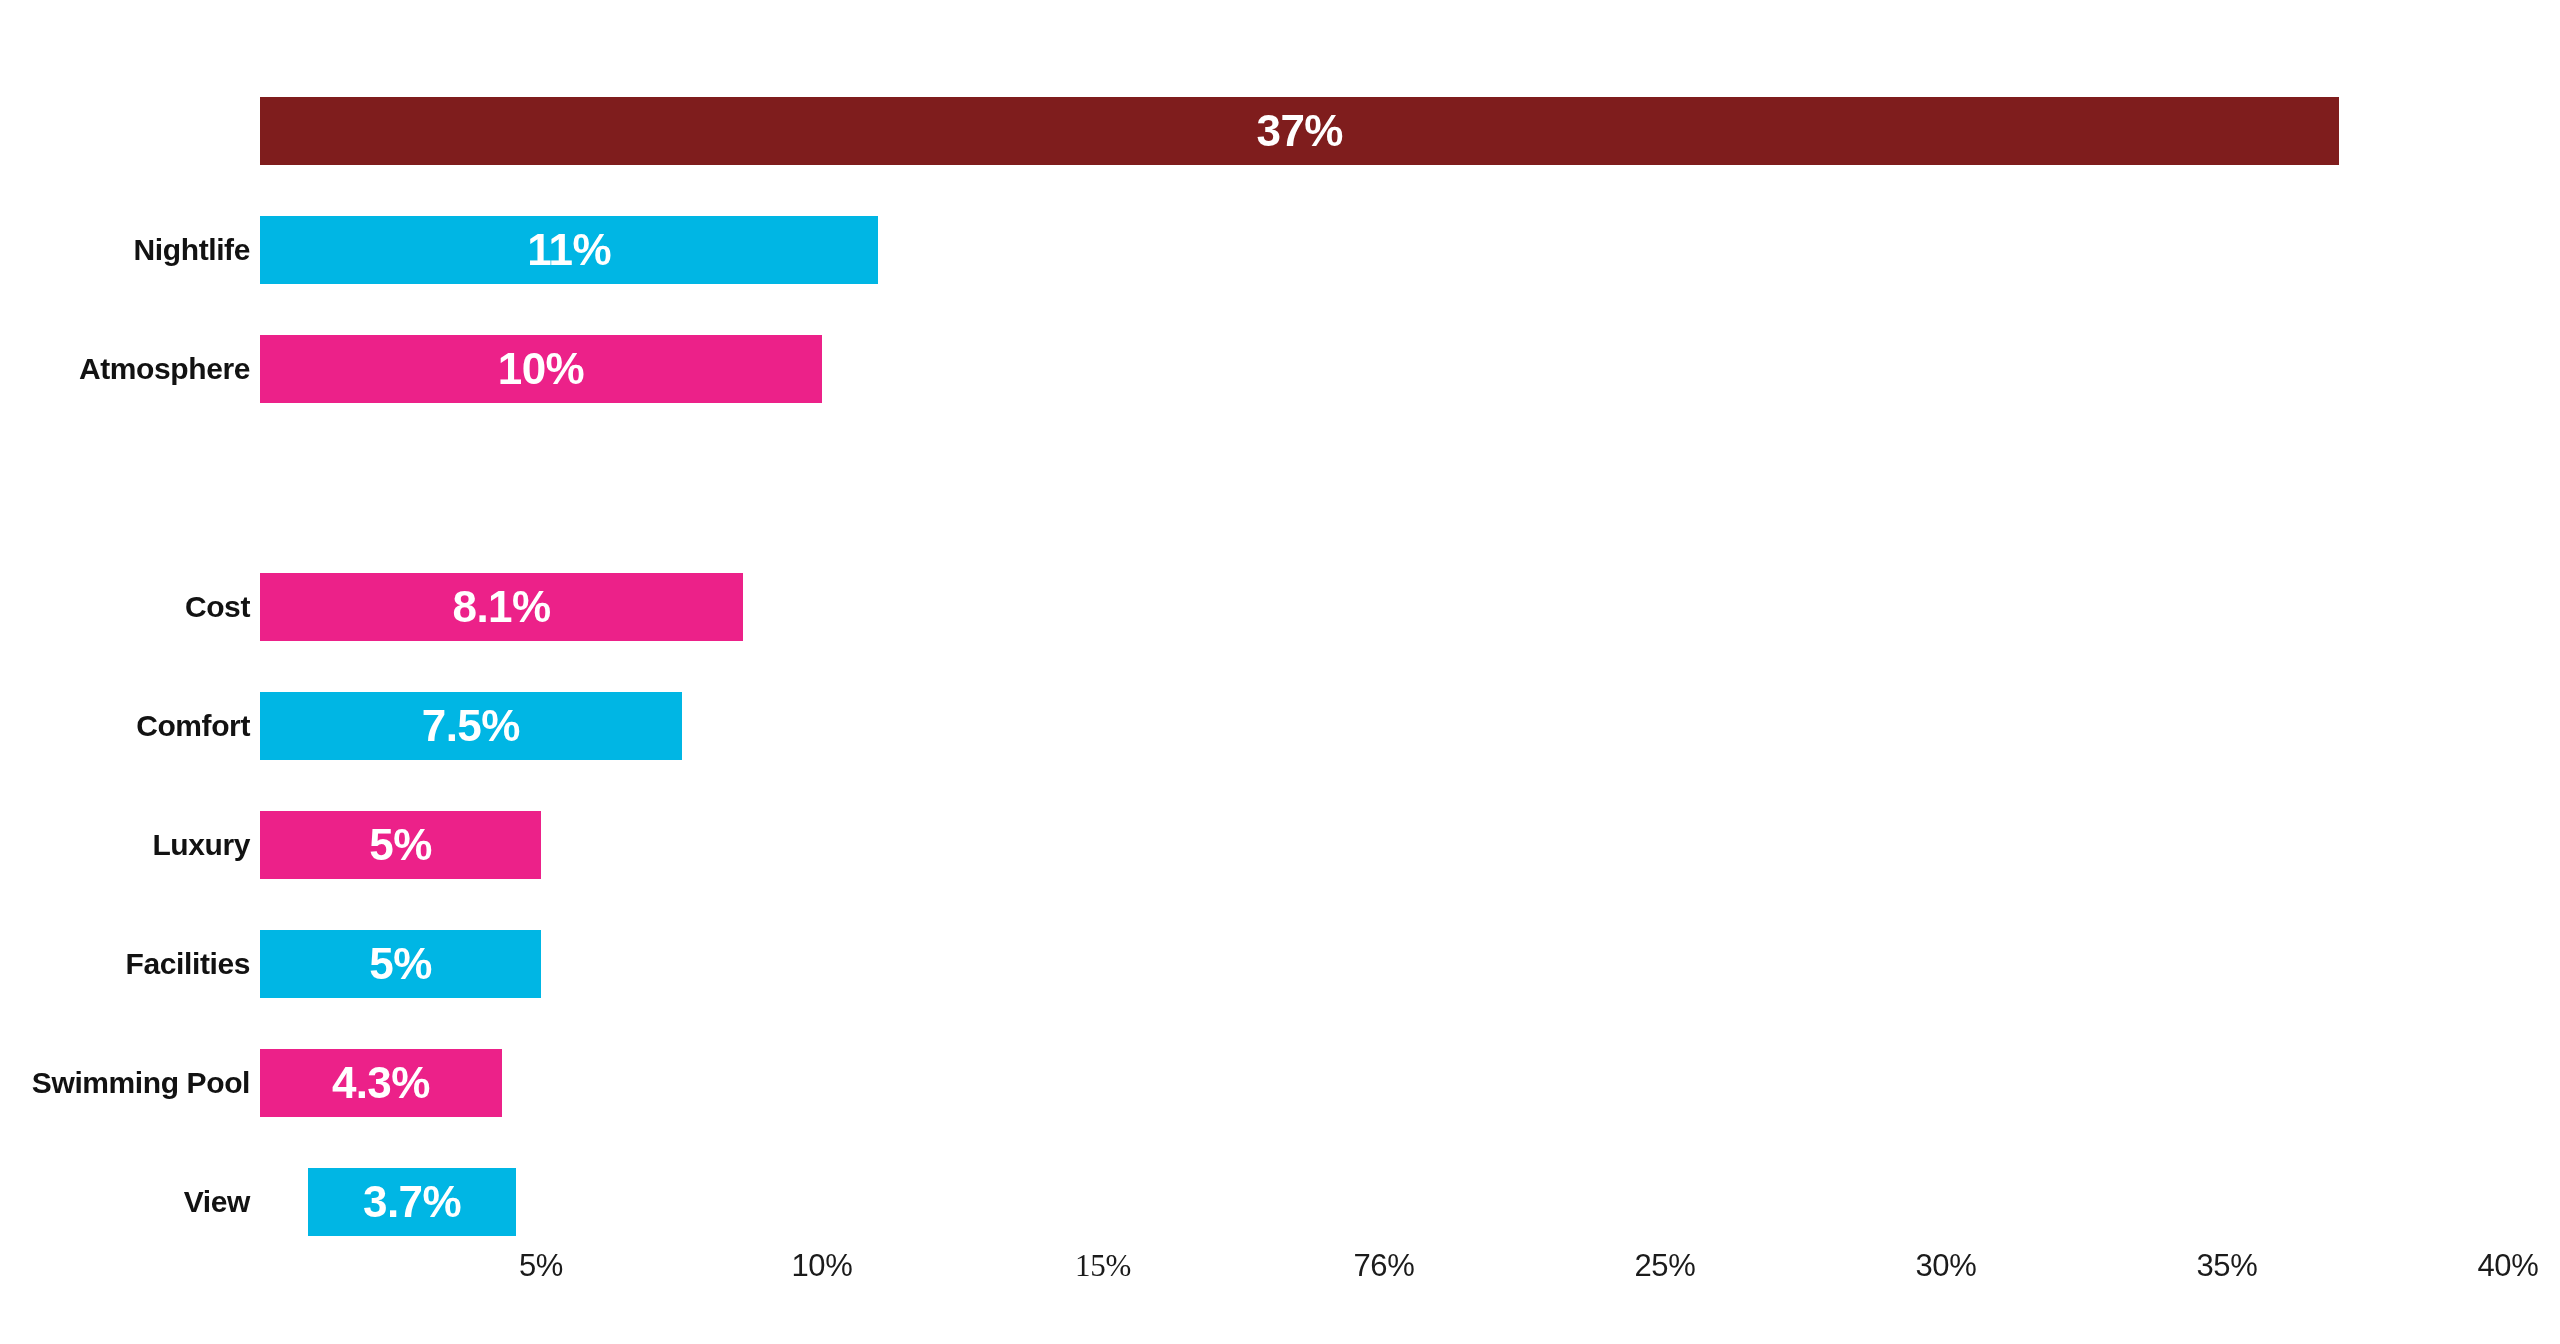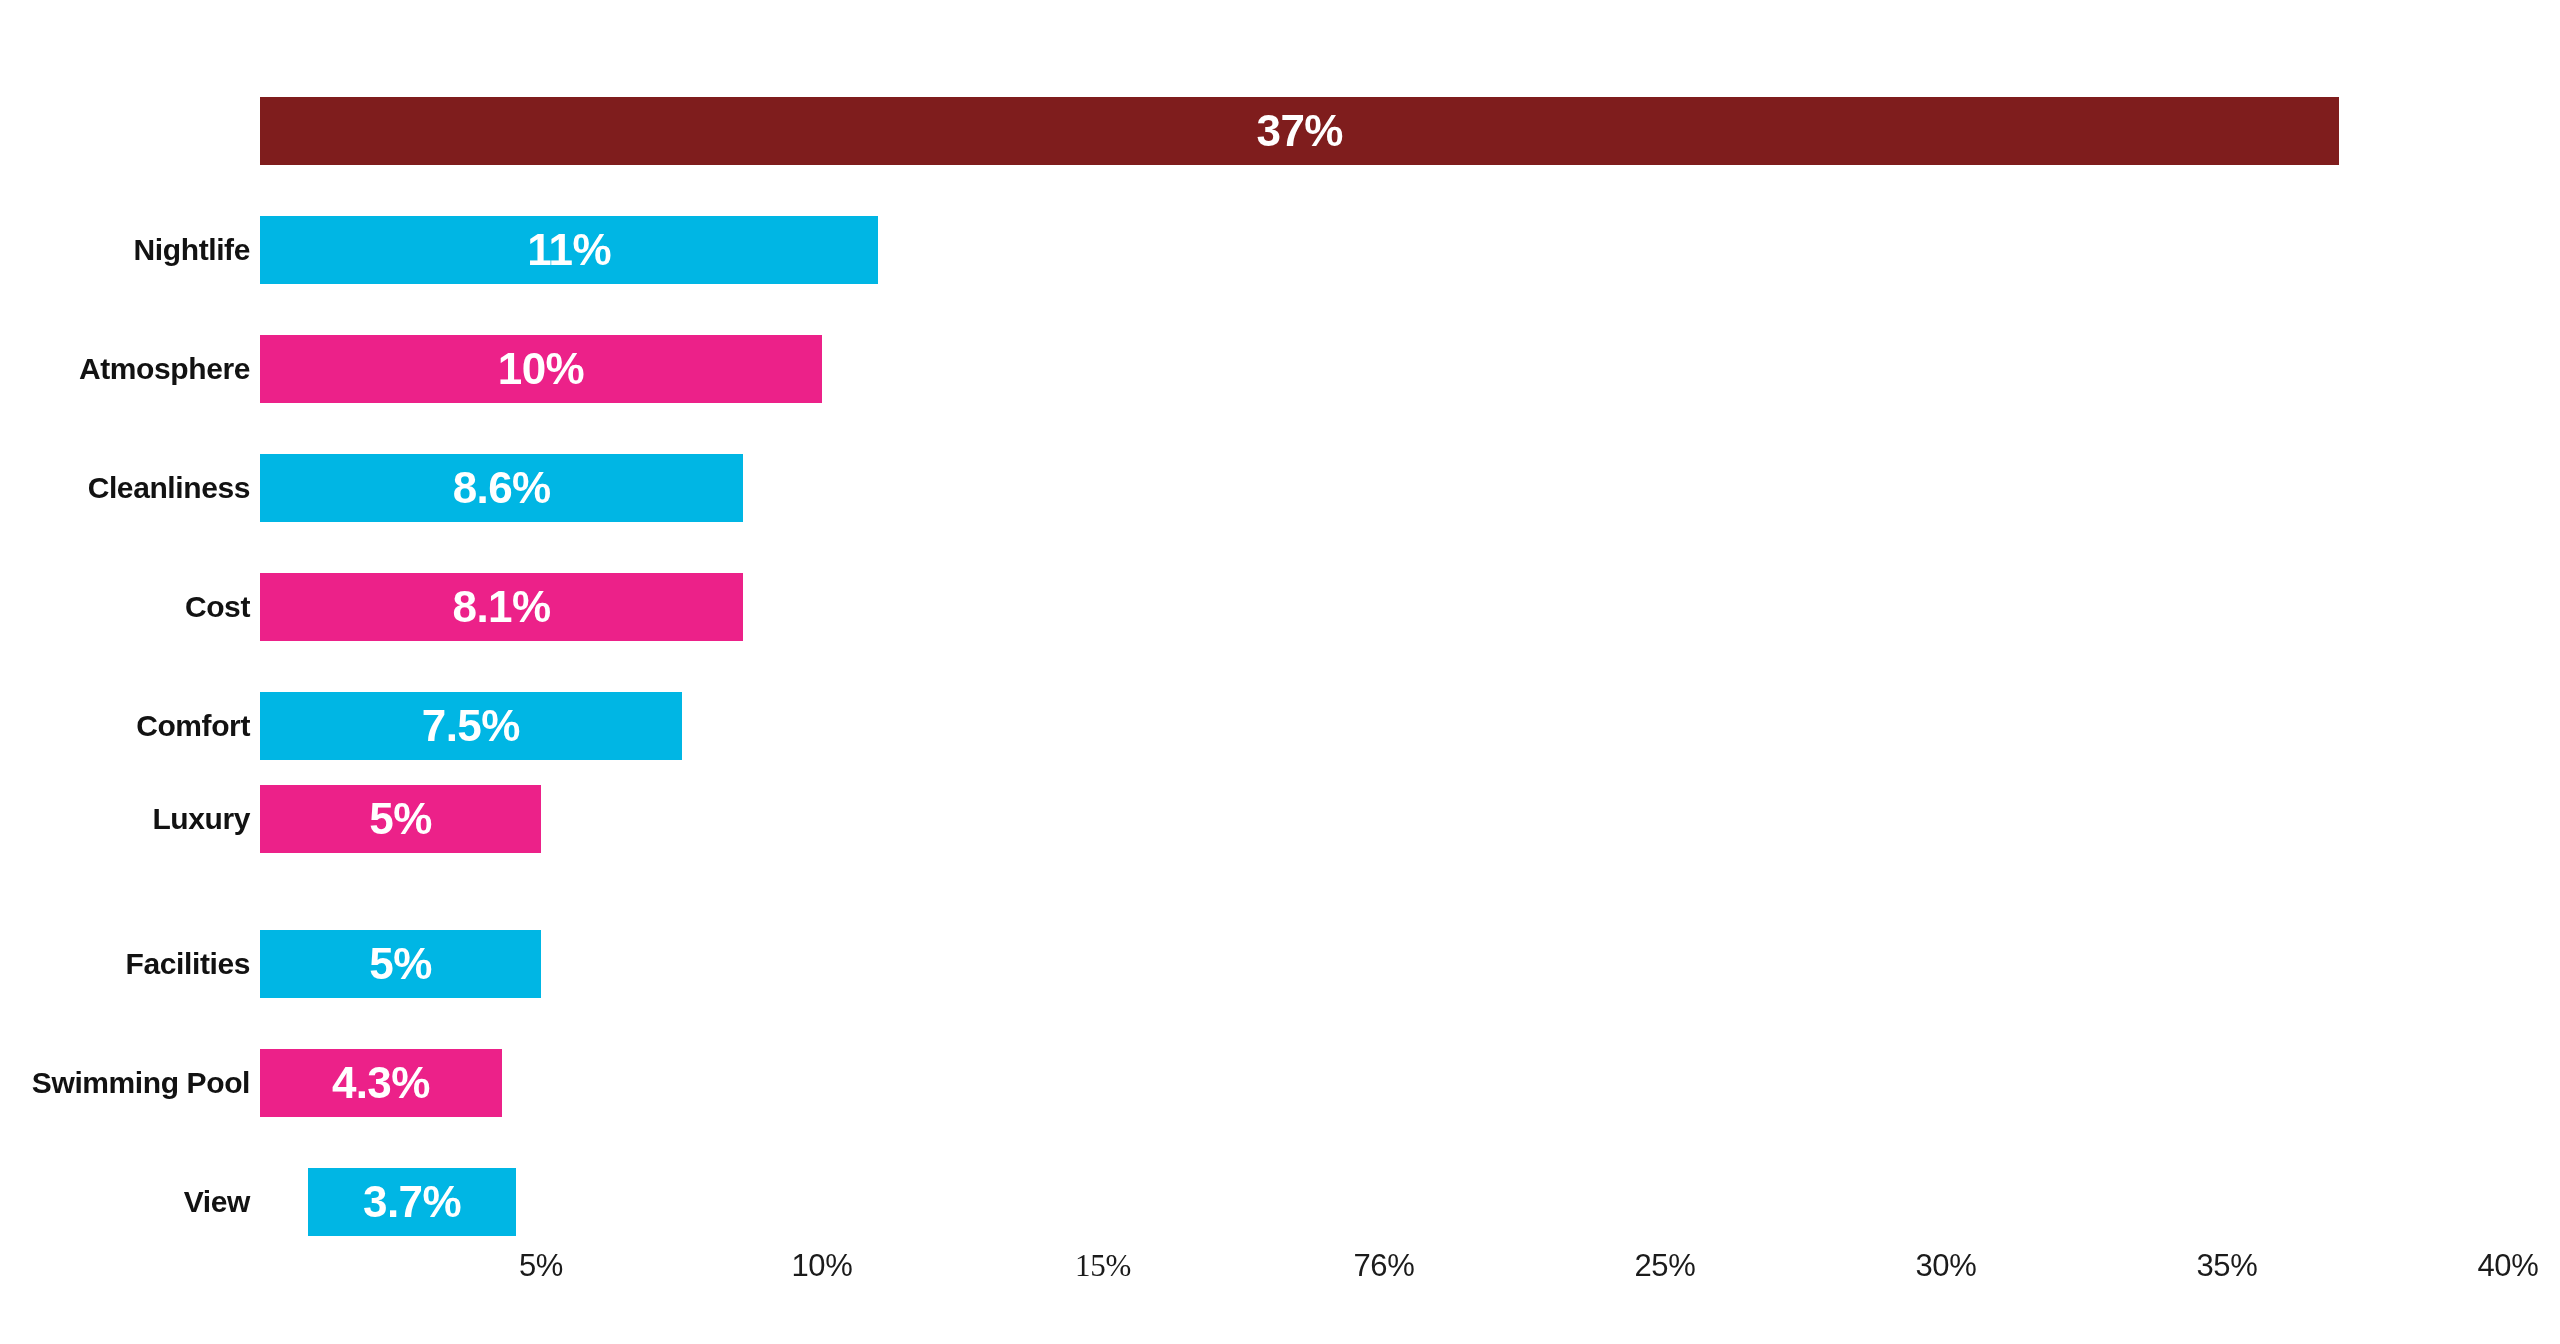--- a/index.html
+++ b/index.html
@@ -113,39 +113,33 @@
         <div class="bar" style="left: 260px; width: 618.2px; height: 68px; background: rgb(0, 182, 228);">
           <span class="bar-value">11%</span>
         </div>
       </div>
       <div class="row" style="top: 335px;">
         <div class="cat-label">Atmosphere</div>
         <div class="bar" style="left: 260px; width: 562px; height: 68px; background: rgb(236, 33, 137);">
           <span class="bar-value">10%</span>
         </div>
       </div>
-      <div class="row" style="top: 454px;">
-        <div class="cat-label">Cleanliness</div>
-        <div class="bar" style="left: 260px; width: 483.32px; height: 68px; background: rgb(0, 182, 228);">
-          <span class="bar-value">8.6%</span>
-        </div>
-      </div>
       <div class="row" style="top: 573px;">
         <div class="cat-label">Cost</div>
         <div class="bar" style="left: 260px; width: 483px; height: 68px; background: rgb(236, 33, 137);">
           <span class="bar-value">8.1%</span>
         </div>
       </div>
       <div class="row" style="top: 692px;">
         <div class="cat-label">Comfort</div>
         <div class="bar" style="left: 260px; width: 421.5px; height: 68px; background: rgb(0, 182, 228);">
           <span class="bar-value">7.5%</span>
         </div>
       </div>
-      <div class="row" style="top: 785px;">
+      <div class="row" style="top: 811px;">
         <div class="cat-label">Luxury</div>
         <div class="bar" style="left: 260px; width: 281px; height: 68px; background: rgb(236, 33, 137);">
           <span class="bar-value">5%</span>
         </div>
       </div>
       <div class="row" style="top: 930px;">
         <div class="cat-label">Facilities</div>
         <div class="bar" style="left: 260px; width: 281px; height: 68px; background: rgb(0, 182, 228);">
           <span class="bar-value">5%</span>
         </div>

